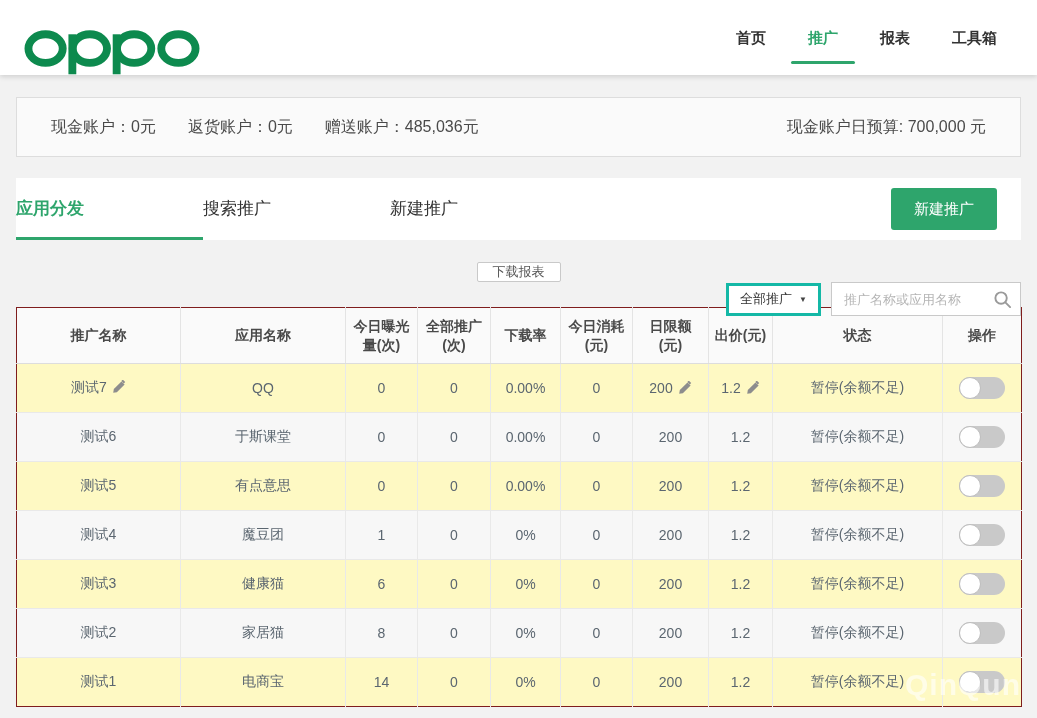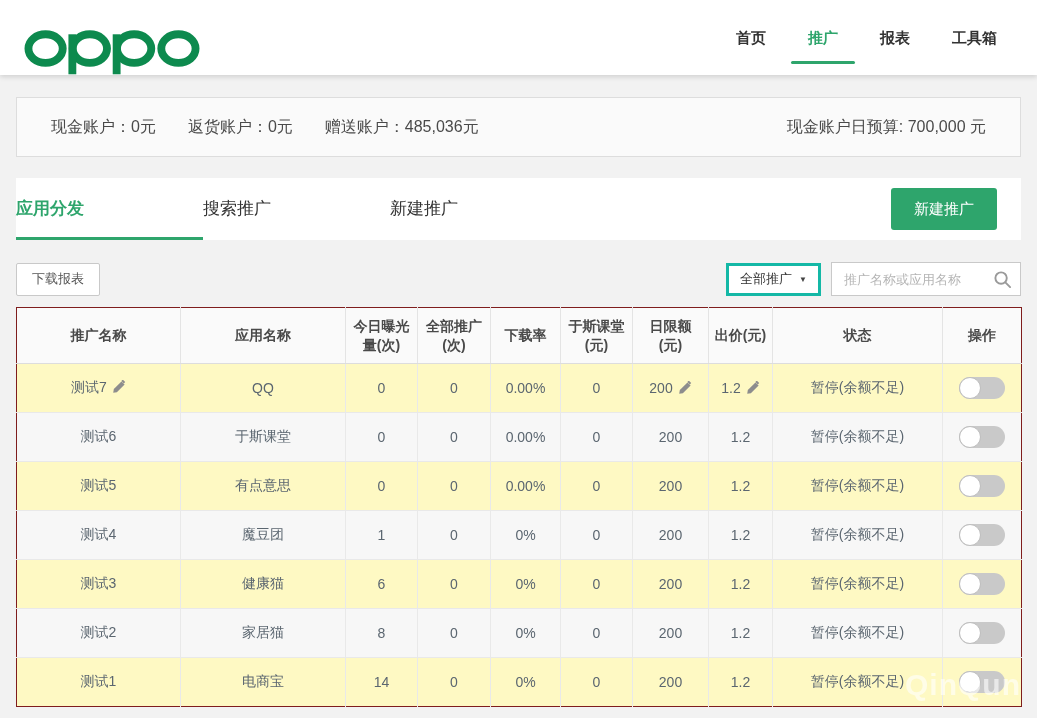--- a/index.html
+++ b/index.html
@@ -48,21 +48,21 @@
   .tab.active::after{
     content:""; position:absolute; left:0; right:0; bottom:0; height:3px;
     background:#2ea56c;
   }
   .new-promo-btn{
     position:absolute; right:24px; top:10px; height:42px; padding:12px 23px;
     background:#2ea56c; color:#fff; border:none; font-size:15px;
     border-radius:3px; cursor:pointer; font-family:inherit;
   }
   
-  .toolbar{ margin:22px 16px 0; height:34px; display:flex; align-items:center; }
+  .toolbar{ margin:22px 16px 0; height:34px; display:flex; align-items:center;flex-direction:column; }
   .download-btn{
     height:33px; padding:0 15px; background:#fff; border:1px solid #c9c9c9;
     border-radius:2px; font-size:13px; color:#555; cursor:pointer;
     font-family:inherit;
   }
   .toolbar-right{ margin-left:auto; display:flex; align-items:center; }
   .filter-select{
     height:33px; padding:0 11px; border:3px solid #14b8a6; background:#fff;
     font-size:13px; color:#333; display:flex; align-items:center;
     cursor:pointer; margin-right:10px; white-space:nowrap;
@@ -185,21 +185,21 @@
       <col style="width:170px">
     <col style="width:79px">
   </colgroup>
   <thead>
       <tr id="thead-row">
         <th>推广名称</th>
         <th>应用名称</th>
         <th>今日曝光量(次)</th>
         <th>全部推广(次)</th>
         <th>下载率</th>
-        <th>于斯课堂(元)</th>
+        <th>今日消耗(元)</th>
         <th>日限额(元)</th>
         <th>出价(元)</th>
         <th>状态</th>
         <th>操作</th>
       </tr>
     </thead>
   <tbody id="tbody">
       <tr>
         <td><span>测试7</span><svg class="edit-icon" width="14" height="14" viewBox="0 0 16 16">
             <path d="M10.8 1.6 L14.4 5.2 L5.6 14 L1.4 14.7 L2.1 10.4 Z" fill="#8d8d8d"></path>

